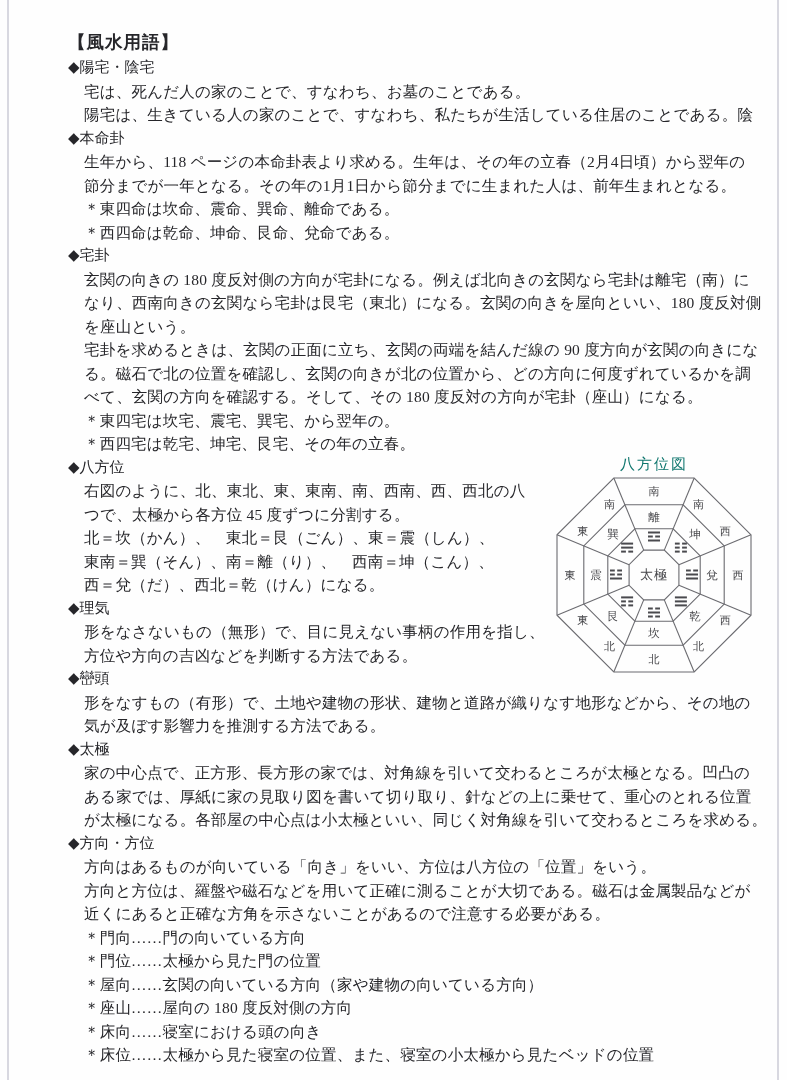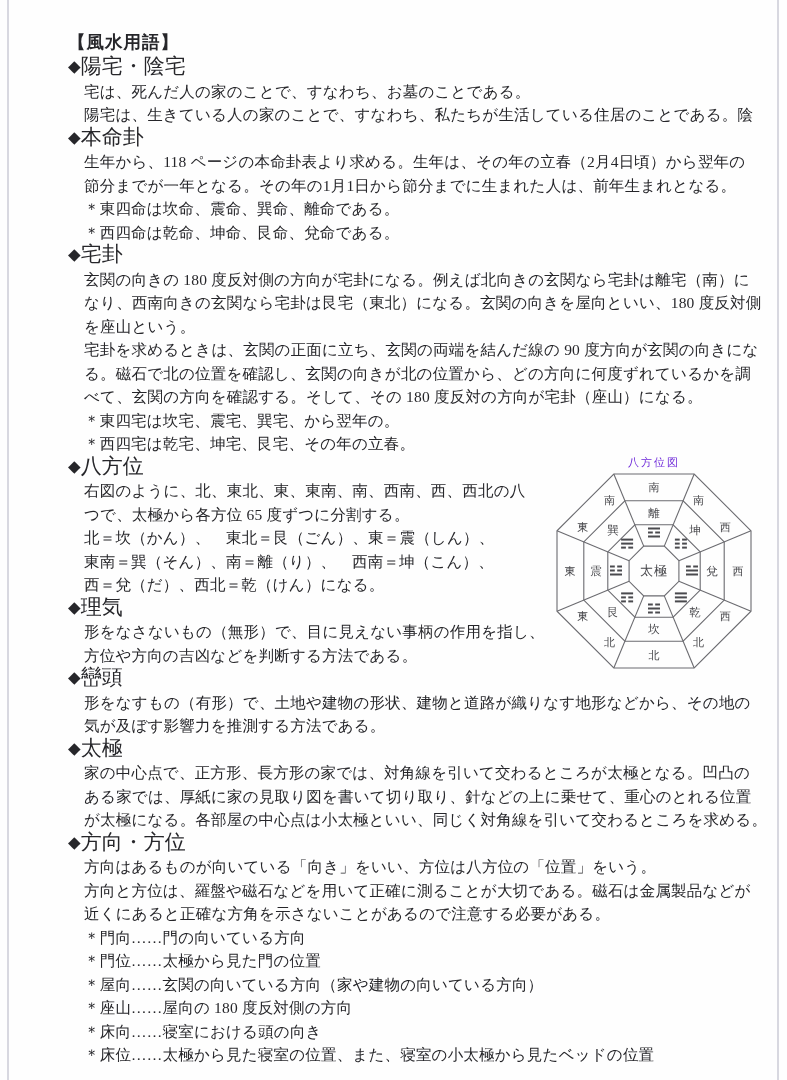--- a/index.html
+++ b/index.html
@@ -22,43 +22,42 @@
     position:absolute;left:68px;top:30px;right:40px;
   }
   .doc-title{
     font-weight:bold;
     font-size:17.5px;
     line-height:24px;
     letter-spacing:1px;
     margin-bottom:2px;
   }
   .section .heading{
-    font-size:21px;
+    font-size:15px;
     line-height:23.5px;
     white-space:nowrap;
-    font-family:Liberation Mono, monospace;
   }
   .section .line{
     font-size:15.5px;
     line-height:23.5px;
     padding-left:16px;
     white-space:nowrap;
     letter-spacing:0.2px;
   }
   
   .diagram{
     position:absolute;
     left:480px;top:425px;
     width:212px;
     text-align:center;
   }
   .diagram-title{
-    font-size:11px;
+    font-size:15px;
     letter-spacing:2px;
-    color:#6d28d9;
+    color:#0f766e;
     margin-bottom:1px;
     font-family:Liberation Mono, monospace;
   }
   .diagram svg{display:block;margin:0 auto;}
   .diagram svg polygon, .diagram svg line{
     fill:none;stroke:#6b6b70;stroke-width:1.1;
   }
   .diagram svg text{
     fill:#454549;
     font-family:"Liberation Serif","DejaVu Serif",serif;
@@ -99,21 +98,21 @@
           <div class="line">を座山という。</div>
           <div class="line">宅卦を求めるときは、玄関の正面に立ち、玄関の両端を結んだ線の 90 度方向が玄関の向きにな</div>
           <div class="line">る。磁石で北の位置を確認し、玄関の向きが北の位置から、どの方向に何度ずれているかを調</div>
           <div class="line">べて、玄関の方向を確認する。そして、その 180 度反対の方向が宅卦（座山）になる。</div>
           <div class="line bullet">＊東四宅は坎宅、震宅、巽宅、から翌年の。</div>
           <div class="line bullet">＊西四宅は乾宅、坤宅、艮宅、その年の立春。</div>
         </div>
         <div class="section">
           <div class="heading">◆八方位</div>
           <div class="line">右図のように、北、東北、東、東南、南、西南、西、西北の八</div>
-          <div class="line">つで、太極から各方位 65 度ずつに分割する。</div>
+          <div class="line">つで、太極から各方位 45 度ずつに分割する。</div>
           <div class="line">北＝坎（かん）、　東北＝艮（ごん）、東＝震（しん）、</div>
           <div class="line">東南＝巽（そん）、南＝離（り）、　西南＝坤（こん）、</div>
           <div class="line">西＝兌（だ）、西北＝乾（けん）になる。</div>
         </div>
         <div class="section">
           <div class="heading">◆理気</div>
           <div class="line">形をなさないもの（無形）で、目に見えない事柄の作用を指し、</div>
           <div class="line">方位や方向の吉凶などを判断する方法である。</div>
         </div>
         <div class="section">

